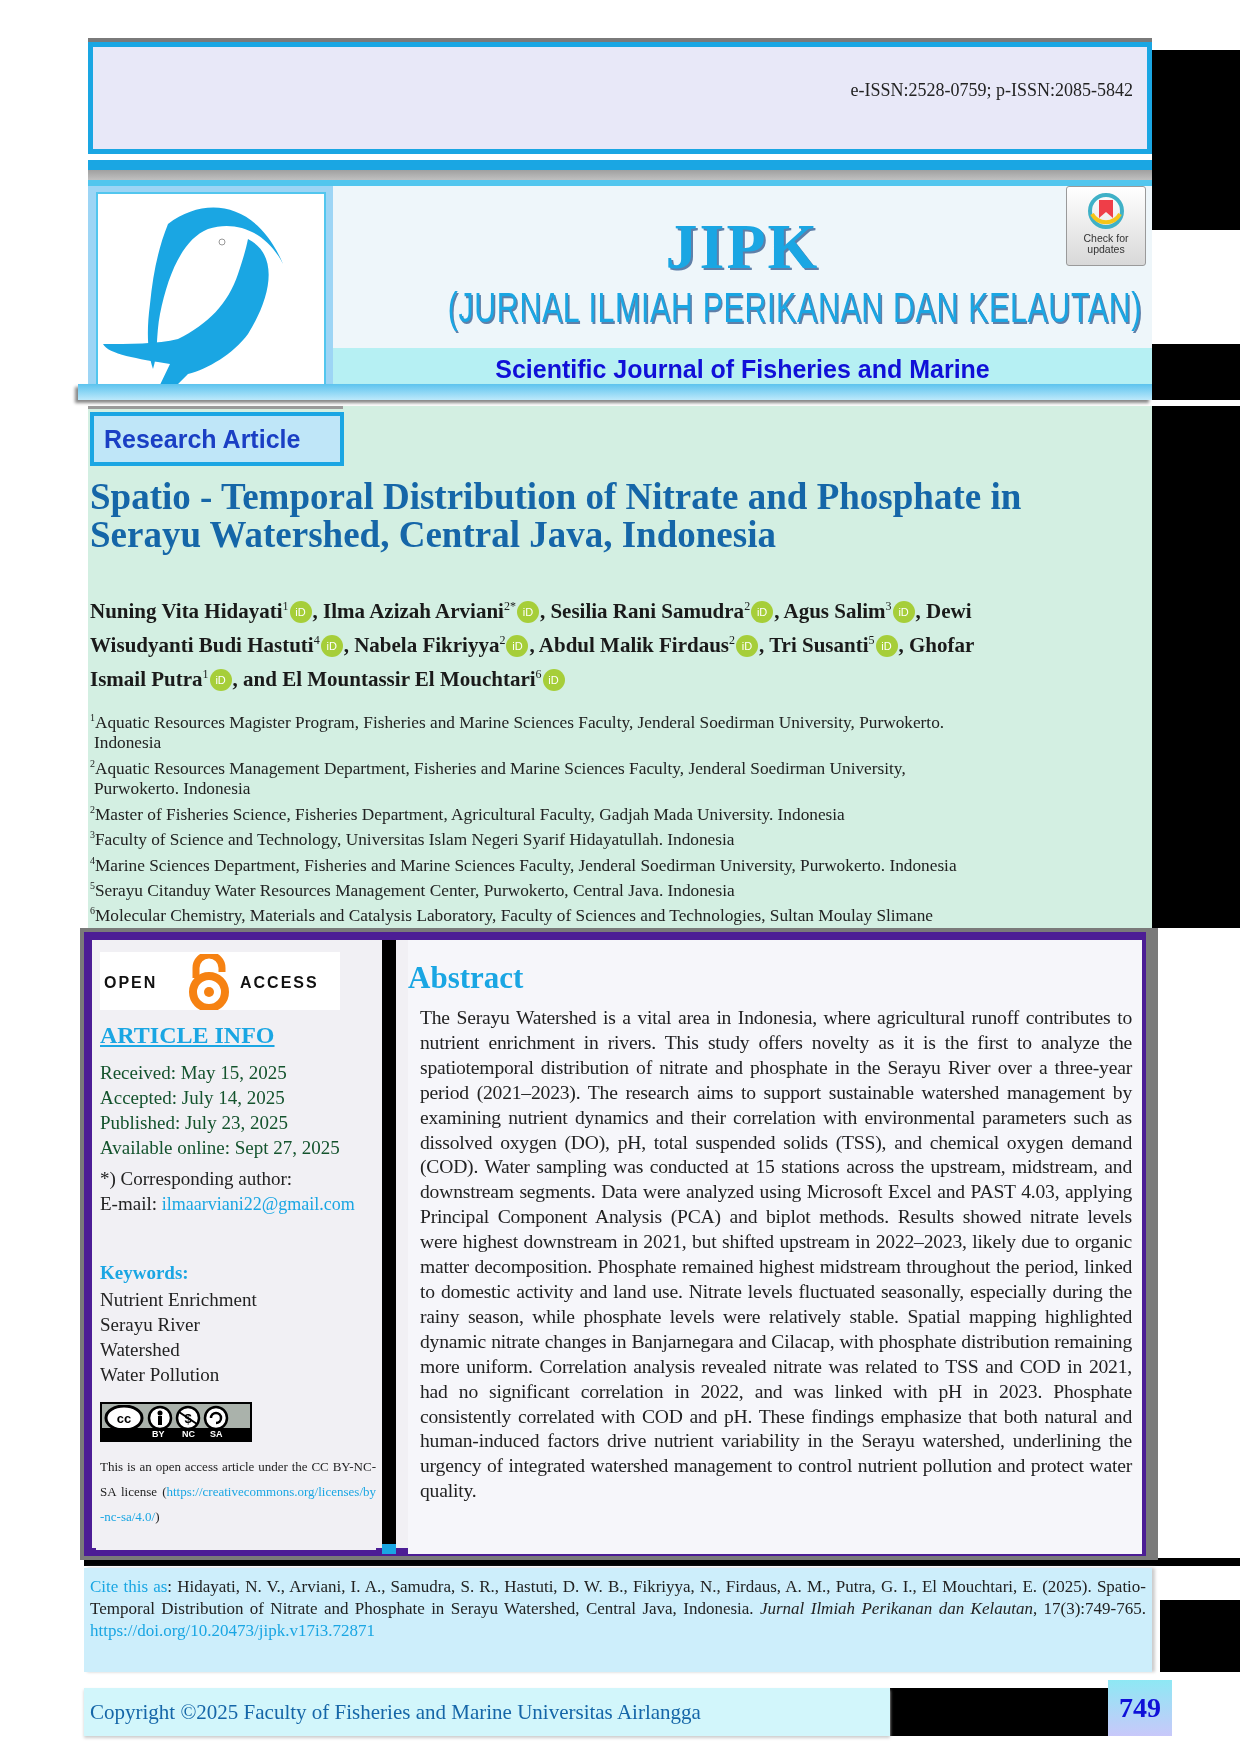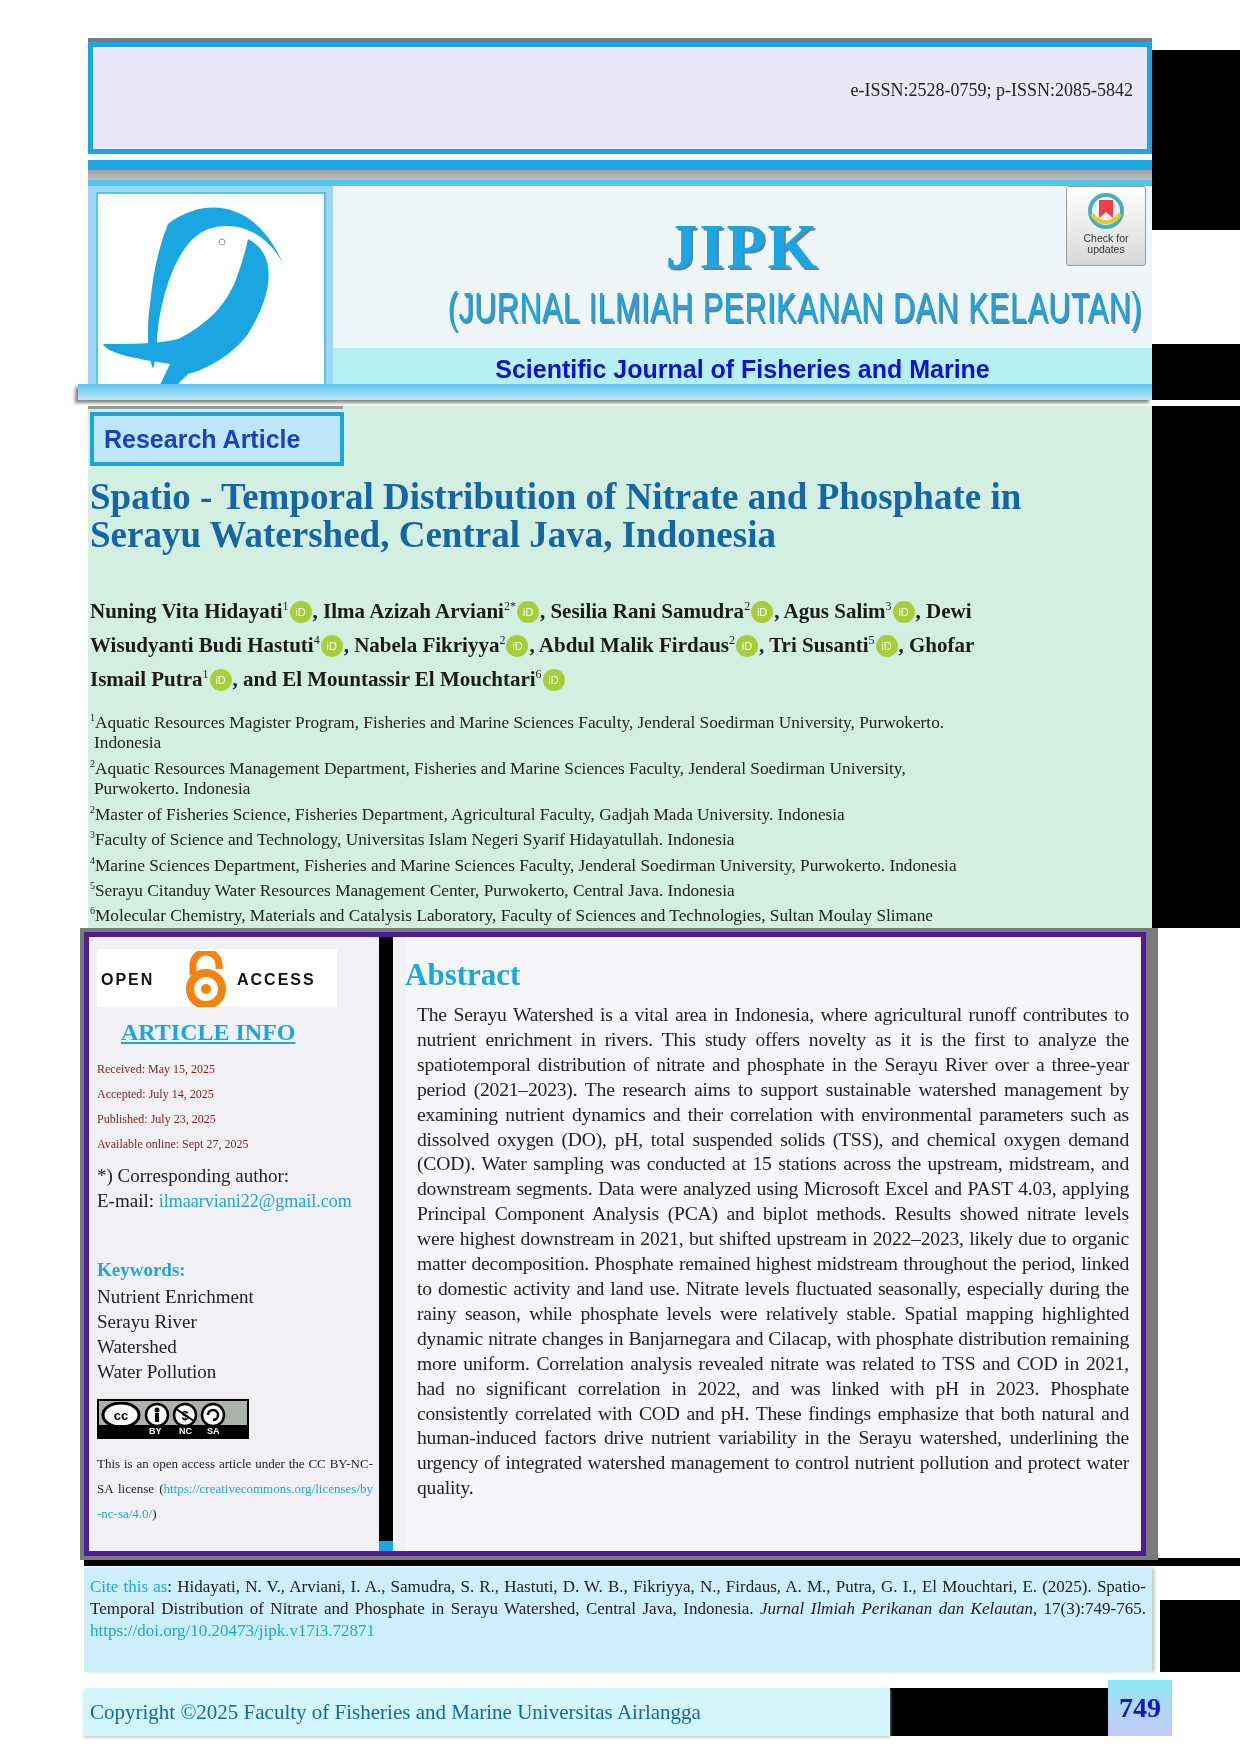--- a/index.html
+++ b/index.html
@@ -89,40 +89,39 @@
   .affiliations sup { font-size: 10px; }
   .aff-cont { padding-left: 4px; }
 
   
   .info-outer {
     position: absolute; left: 80px; top: 928px; width: 1078px; height: 632px;
     background: #7a7a7a;
   }
   .info-inner {
     position: absolute; left: 4px; top: 4px; width: 1062px; height: 624px;
-    border: 5px solid #4c1d95; background: #f1f0f4;
+    border: 8px solid #4c1d95; background: #f1f0f4;
   }
   .sidebar { position: absolute; left: 4px; top: 4px; width: 280px; height: 606px; background: #f1f0f4; }
   .sidebar-divider { position: absolute; left: 290px; top: 0; width: 14px; height: 614px; background: #000; }
   .sidebar-divider-cyan { position: absolute; left: 290px; top: 604px; width: 14px; height: 10px; background: #1aa6e3; }
   .abstract-col { position: absolute; left: 316px; top: 0; width: 734px; height: 614px; background: #f6f6fa; }
 
   .open-access {
     position: absolute; left: 4px; top: 8px; width: 240px; height: 58px; background: #fff;
     font-family: "Liberation Sans", "DejaVu Sans", sans-serif; font-weight: bold; font-size: 16px; letter-spacing: 2px; color: #111;
   }
   .open-access .oa-open { position: absolute; left: 4px; top: 22px; }
   .open-access .oa-access { position: absolute; left: 140px; top: 22px; }
   .oa-lock { position: absolute; left: 84px; top: 2px; width: 50px; height: 56px; }
   .article-info-title {
     position: absolute; left: 4px; top: 78px; font-family: "Liberation Serif", serif; font-weight: bold; font-size: 24px; color: #1aa6e3;
     text-decoration: underline;
-    margin-left: 24px;
-  }
-  .dates { position: absolute; left: 4px; top: 116px; font-size: 12px; line-height: 25px; color: #7f1d1d; }
+  }
+  .dates { position: absolute; left: 4px; top: 116px; font-size: 19px; line-height: 25px; color: #14532d; }
   .corresp { position: absolute; left: 4px; top: 222px; font-size: 19px; line-height: 25px; color: #222; }
   .keywords-title { position: absolute; left: 4px; top: 318px; font-size: 19px; font-weight: bold; color: #1aa6e3; }
   .keywords { position: absolute; left: 4px; top: 343px; font-size: 19px; line-height: 25px; color: #222; }
   .cc-badge {
     position: absolute; left: 4px; top: 458px; width: 152px; height: 40px; background: #aab2ab; border: 2px solid #000;
   }
   .cc-badge .cc-bottom { position: absolute; left: 0; bottom: 0; width: 100%; height: 12px; background: #000; color: #fff;
     font-family: "Liberation Sans", sans-serif; font-weight: bold; font-size: 9px; line-height: 12px; }
   .license-text { position: absolute; left: 4px; top: 510px; width: 276px; font-size: 13px; line-height: 25px; color: #222; text-align: justify; }
 

